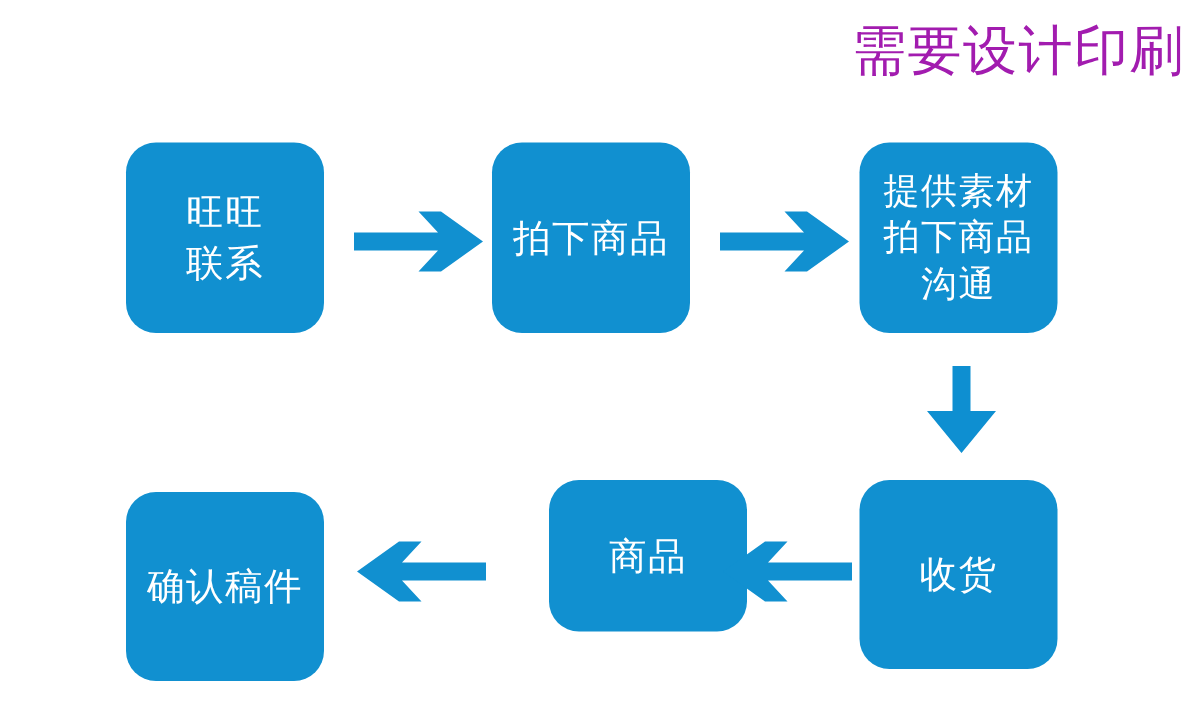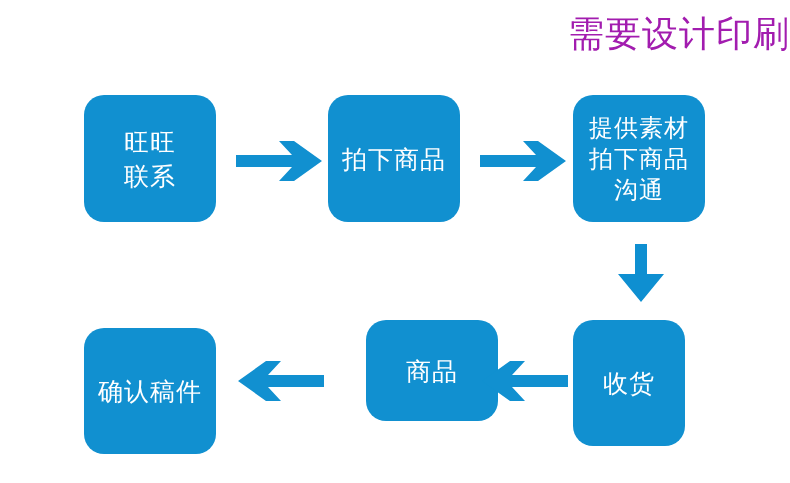--- a/index.html
+++ b/index.html
@@ -59,21 +59,21 @@
     line-height: 31px;
   }
 
   
   #box-wangwang  { left: 84px;  top: 95px;  width: 132px; height: 127px; }
   #box-order     { left: 328px; top: 95px;  width: 132px; height: 127px; gap: 28px; }
   #box-material  { left: 573px; top: 95px;  width: 132px; height: 127px; }
   
   #box-confirm   { left: 84px;  top: 328px; width: 132px; height: 126px; }
   #box-shipping  { left: 328px; top: 320px; width: 132px; height: 101px; margin-left: 38px; }
-  #box-receive   { left: 573px; top: 320px; width: 112px; height: 126px; }
+  #box-receive   { left: 573px; top: 320px; width: 132px; height: 126px; }
 
   
   .arrow {
     position: absolute;
   }
   .arrow svg { display: block; }
 
   #arrow-1 { left: 236px; top: 140px; width: 88px; height: 42px; }
   #arrow-2 { left: 480px; top: 140px; width: 88px; height: 42px; }
   #arrow-down { left: 612px; top: 244px; width: 58px; height: 60px; }

